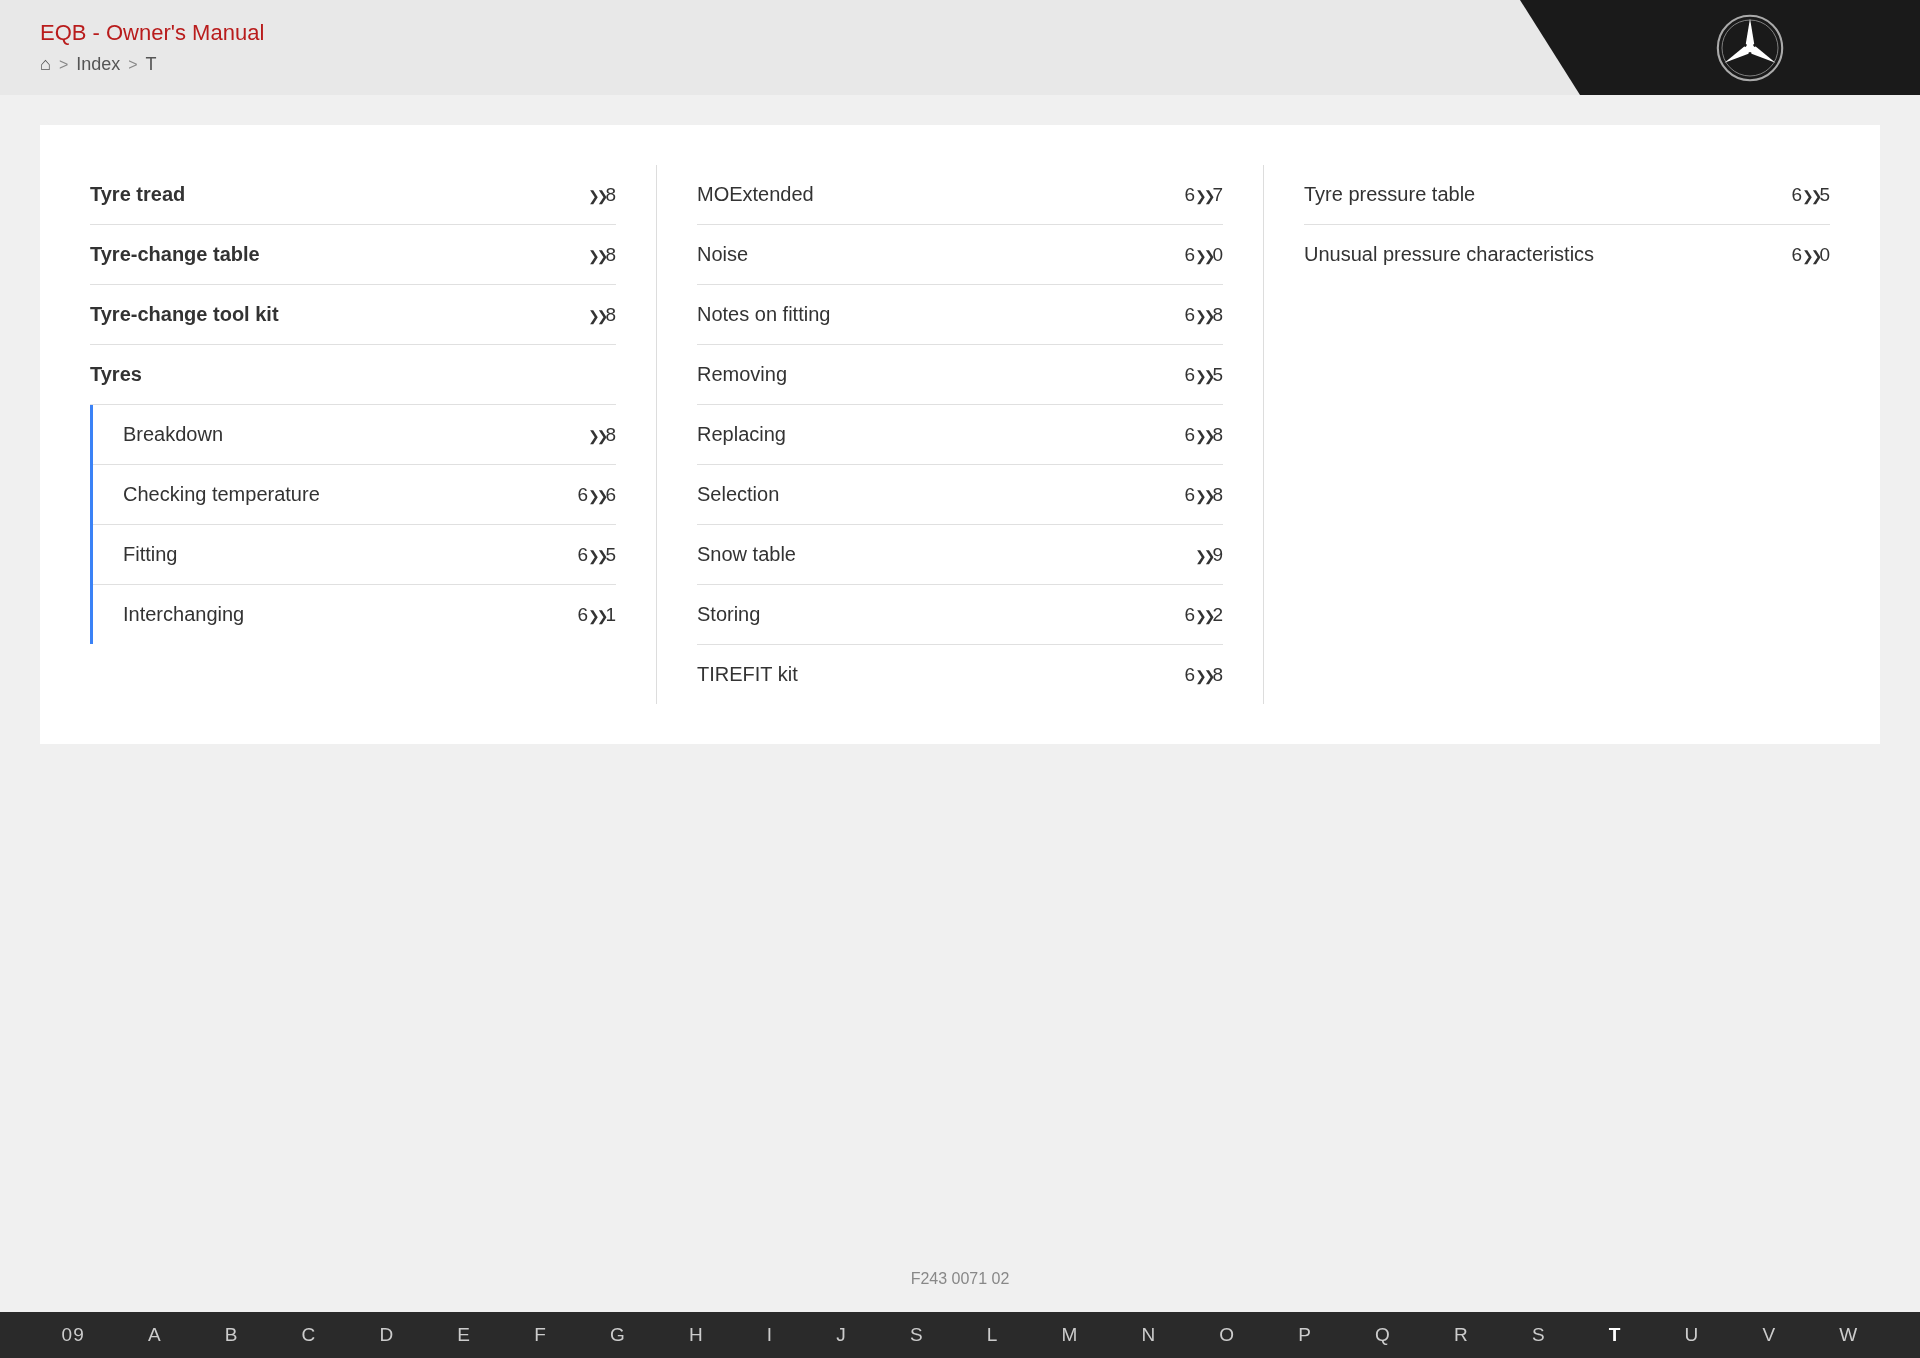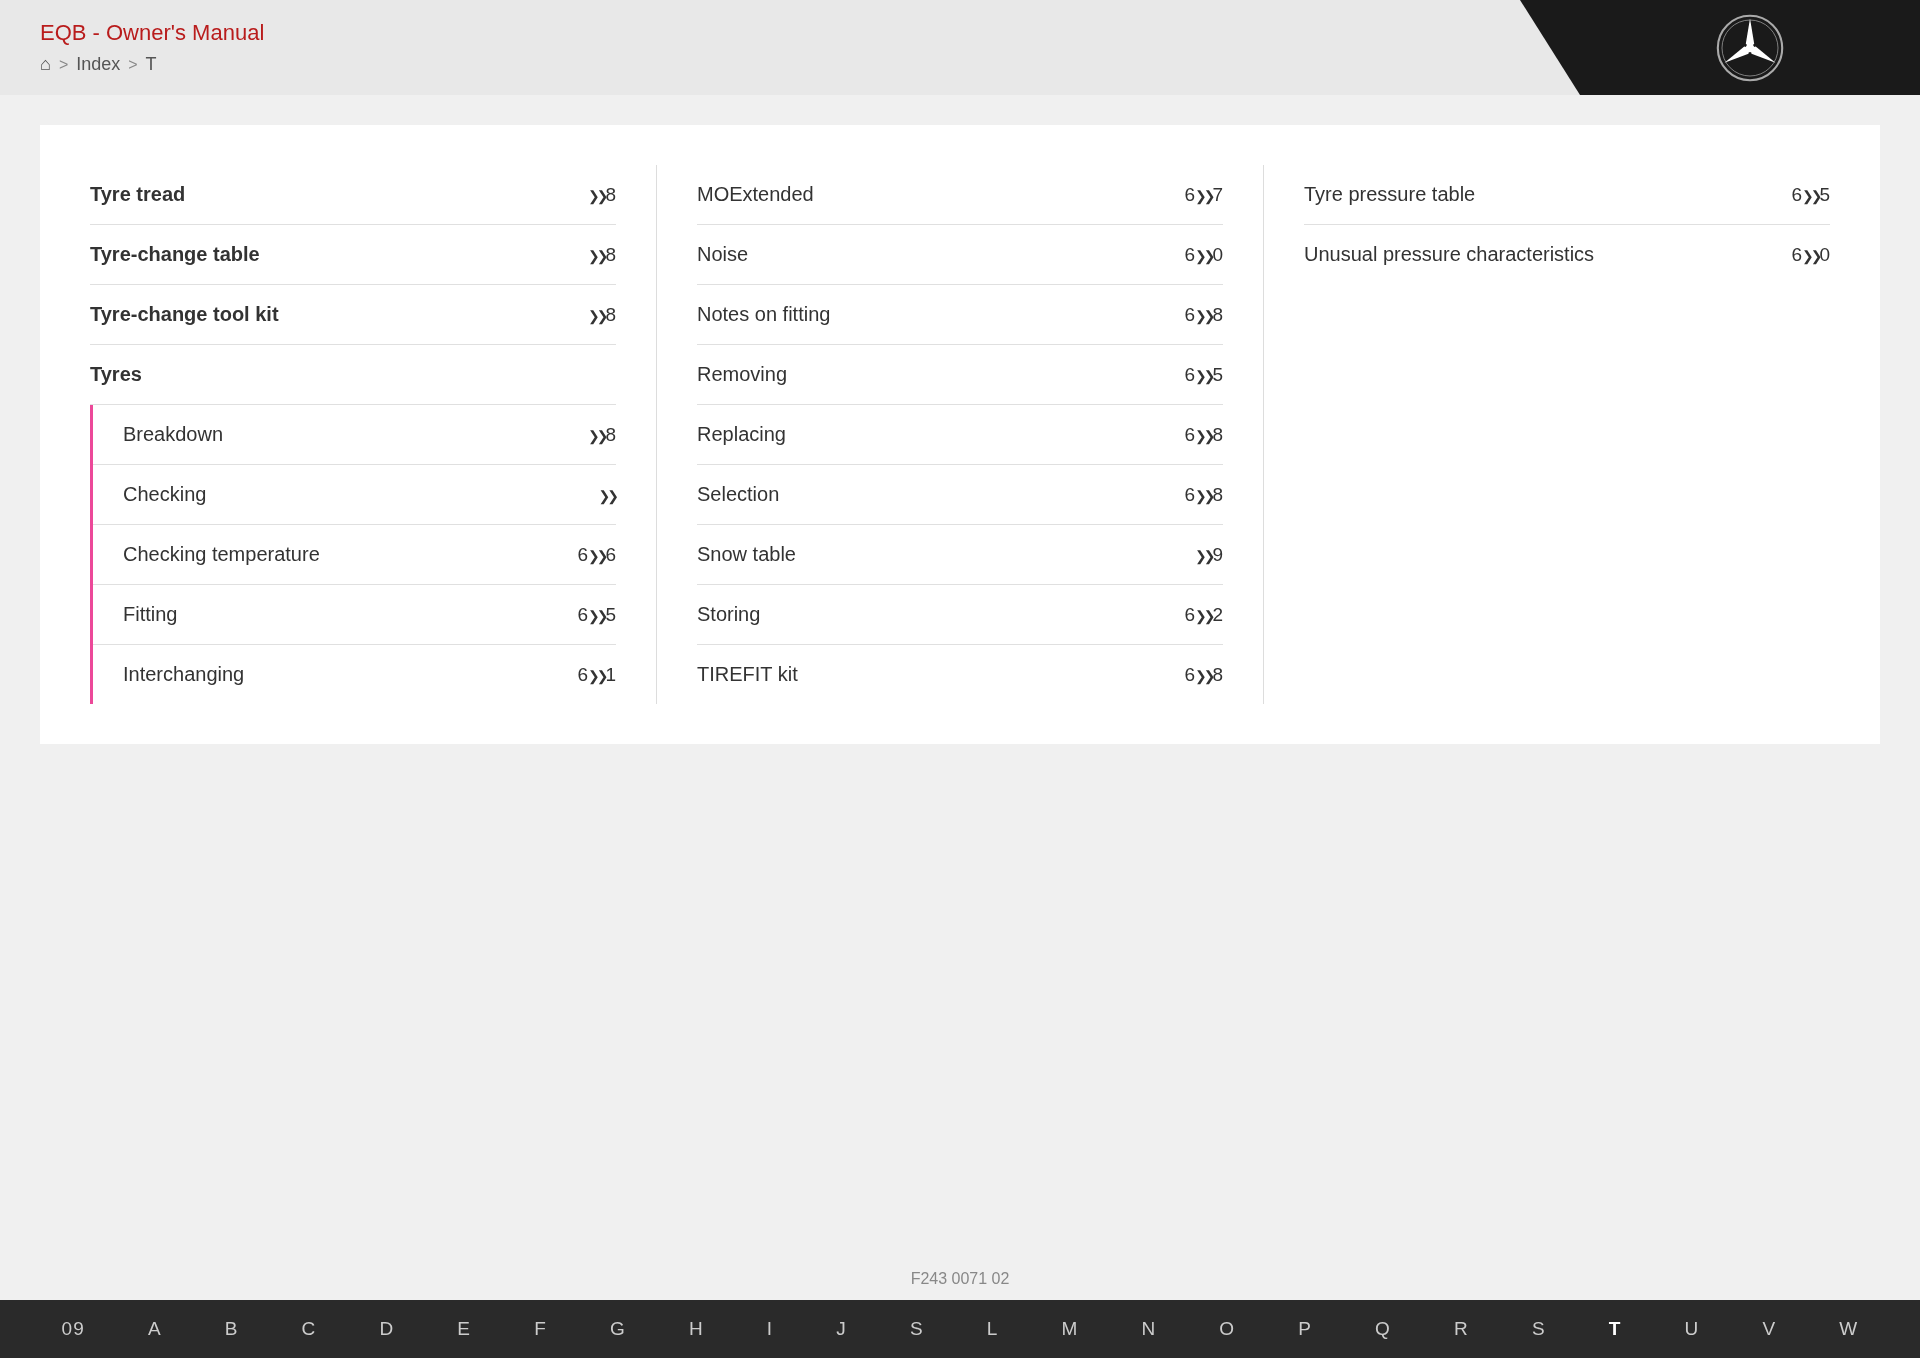--- a/index.html
+++ b/index.html
@@ -99,42 +99,42 @@
     }
     
     .dbl-arrow::before {
       content: "❯❯";
       font-size: 14px;
       letter-spacing: -3px;
     }
 
     
     .sub-entries {
-      border-left: 3px solid #ec4899;
+      border-left: 3px solid #3b82f6;
       margin-left: 0;
       padding-left: 0;
     }
     .sub-entry {
       display: flex;
       align-items: center;
       justify-content: space-between;
       padding: 18px 0 18px 30px;
       border-bottom: 1px solid #e0e0e0;
       cursor: pointer;
     }
     .sub-entry:last-child { border-bottom: none; }
 
     
     .footer-nav {
       position: fixed;
       bottom: 0;
       left: 0;
       right: 0;
       background: #2a2a2a;
-      height: 58px;
+      height: 46px;
       display: flex;
       align-items: center;
       justify-content: space-around;
       padding: 0 30px;
     }
     .footer-letter {
       color: #ccc;
       font-size: 19px;
       cursor: pointer;
       padding: 8px 12px;
@@ -216,26 +216,20 @@
     </div>
     <div class="index-entry">
       <span class="entry-label bold">Tyres</span>
     </div>
 
     <div class="sub-entries">
       <div class="sub-entry">
         <span class="entry-label">Breakdown</span>
         <span class="entry-page">
           <span class="dbl-arrow"></span>8
-        </span>
-      </div>
-      <div class="sub-entry">
-        <span class="entry-label">Checking</span>
-        <span class="entry-page">
-          <span class="dbl-arrow"></span>
         </span>
       </div>
       <div class="sub-entry">
         <span class="entry-label">Checking temperature</span>
         <span class="entry-page">
           6<span class="dbl-arrow"></span>6
         </span>
       </div>
       <div class="sub-entry">
         <span class="entry-label">Fitting</span>

